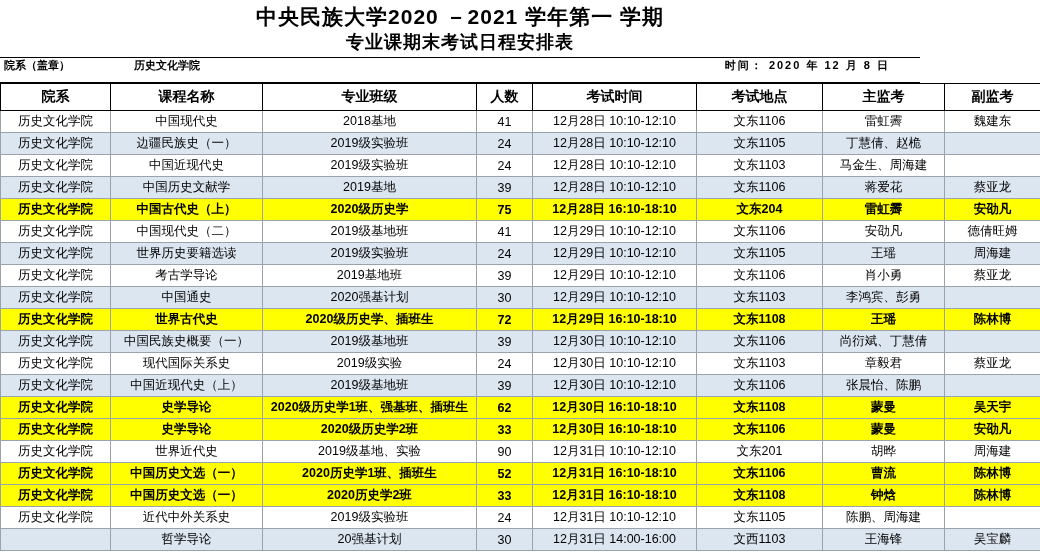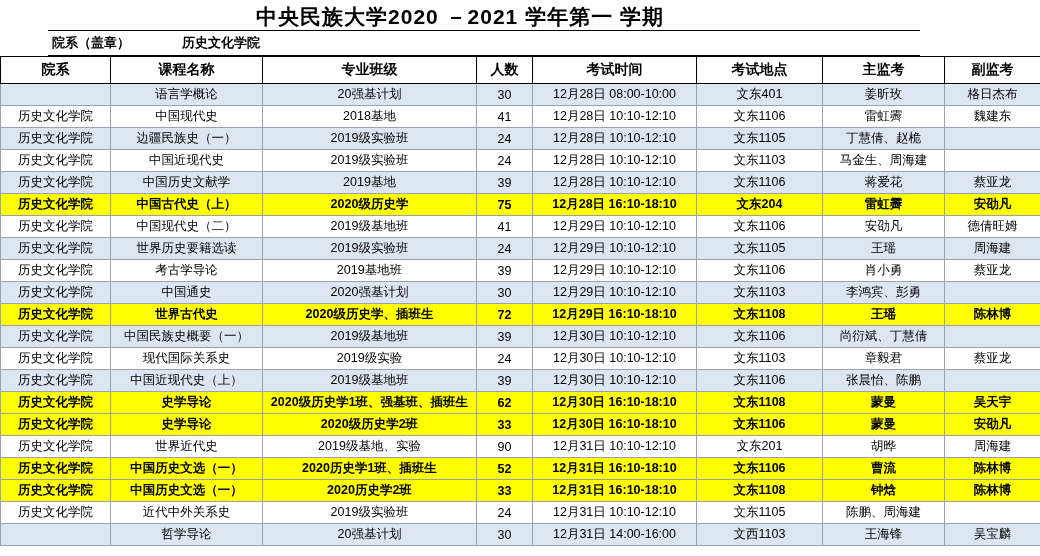--- a/index.html
+++ b/index.html
@@ -30,28 +30,26 @@
   .title2 {
     text-align: center;
     font-size: 18px;
     font-weight: bold;
     letter-spacing: 1px;
     line-height: 24px;
     padding-bottom: 3px;
   }
   .meta {
     display: flex;
-    align-items: center;
     border-top: 1px solid #000;
     border-bottom: 1px solid #000;
     height: 24px;
-    font-size: 13px;
+    font-size: 11px;
     font-weight: bold;
     padding: 0;
-    margin-left: 48px;
   }
   .meta .m-left {
     padding-left: 4px;
     width: 120px;
   }
   .meta .m-college {
     width: 240px;
     padding-left: 10px;
   }
   .meta .m-spacer {
@@ -101,24 +99,26 @@
   col.c4 { width: 164px; }
   col.c5 { width: 126px; }
   col.c6 { width: 122px; }
   col.c7 { width: 96px; }
 </style>
 </head>
 <body>
 
 <div class="sheet">
   <div class="title1">中央民族大学2020 －2021  学年第一  学期</div>
+  <div class="title2">专业课期末考试日程安排表</div>
   <div class="meta">
     <div class="m-left">院系（盖章）</div>
     <div class="m-college">历史文化学院</div>
     <div class="m-spacer"></div>
+    <div class="m-right">时间：  2020  年 12 月 8 日</div>
   </div>
 
   <table>
     <colgroup>
       <col class="c0">
         <col class="c1">
         <col class="c2">
         <col class="c3">
         <col class="c4">
         <col class="c5">
@@ -133,31 +133,20 @@
         <th>专业班级</th>
         <th>人数</th>
         <th>考试时间</th>
         <th>考试地点</th>
         <th>主监考</th>
         <th>副监考</th>
         <th>备注</th>
       </tr>
     </thead>
     <tbody>
-        <tr class="alt">
-          <td></td>
-          <td>语言学概论</td>
-          <td>20强基计划</td>
-          <td>30</td>
-          <td>12月28日 08:00-10:00</td>
-          <td>文东401</td>
-          <td>姜昕玫</td>
-          <td>格日杰布</td>
-          <td></td>
-        </tr>
         <tr class="plain">
           <td>历史文化学院</td>
           <td>中国现代史</td>
           <td>2018基地</td>
           <td>41</td>
           <td>12月28日 10:10-12:10</td>
           <td>文东1106</td>
           <td>雷虹霽</td>
           <td>魏建东</td>
           <td></td>

